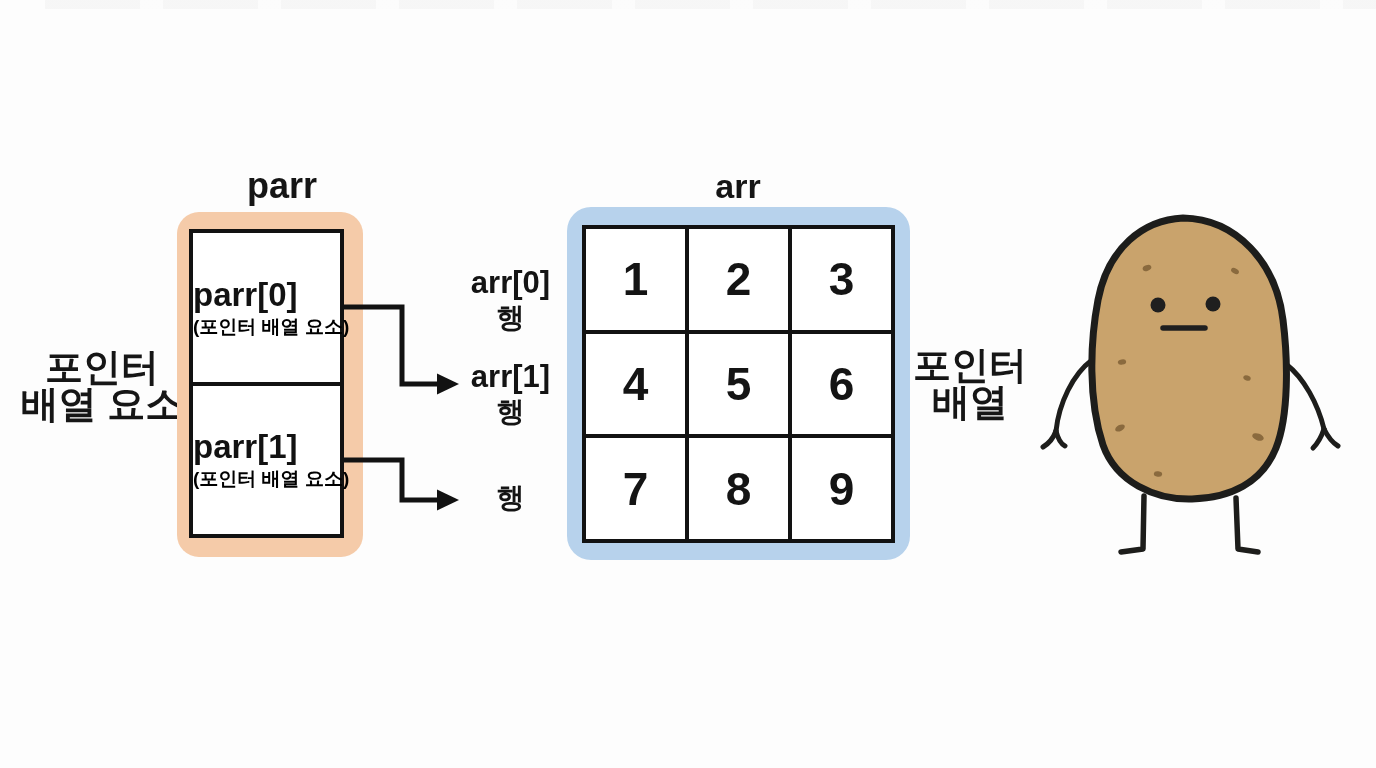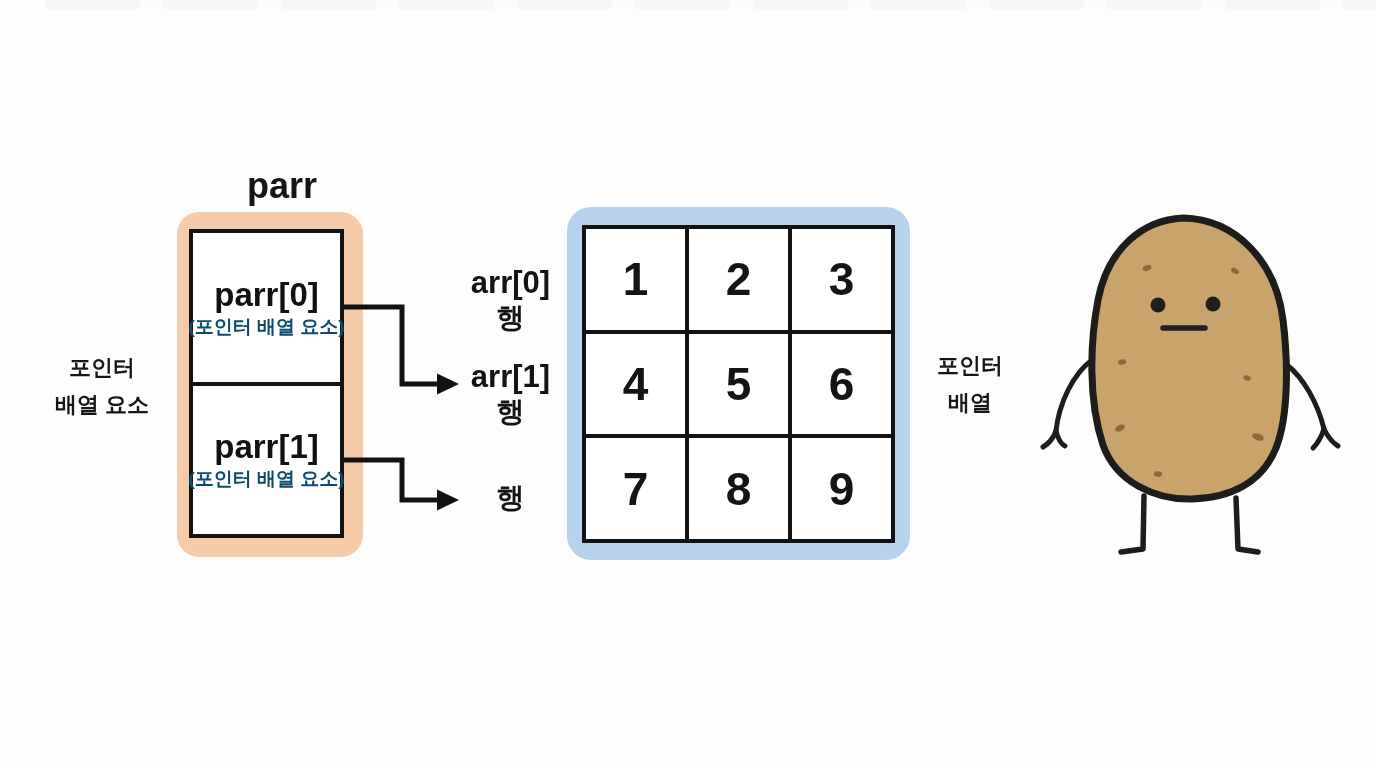--- a/index.html
+++ b/index.html
@@ -11,39 +11,39 @@
   }
   
   .top-artifact {
     position:absolute; top:0; left:45px; right:0; height:9px; opacity:.55;
     background:repeating-linear-gradient(90deg,#f1f1f1 0 95px,#fbfbfb 95px 118px);
   }
   .title { position:absolute; text-align:center; font-weight:bold; color:#151515; }
   .parr-title { left:182px; top:165px; width:200px; font-size:36px; }
   .arr-title  { left:638px; top:167px; width:200px; font-size:34px; }
 
-  .side-label { position:absolute; text-align:center; font-weight:bold; font-size:22px; line-height:37px; color:#161616; }
+  .side-label { position:absolute; text-align:center; font-weight:bold; font-size:38px; line-height:37px; color:#161616; }
   .side-label.left  { left:18px;  top:349px; width:168px; }
   .side-label.right { left:899px; top:347px; width:142px; }
 
   .parr-box {
     position:absolute; left:177px; top:212px; width:186px; height:345px;
     background:#f5cba9; border-radius:22px;
   }
   .parr-inner {
     position:absolute; left:189px; top:229px; width:155px; height:309px;
     background:#ffffff; border:4px solid #121212; display:flex; flex-direction:column;
   }
   .parr-cell {
-    display:flex; flex-direction:column; align-items:center; justify-content:center;
+    display:flex; flex-direction:column; align-items:flex-start; justify-content:center;
     gap:1px; flex:1;
   }
   .parr-cell.first { border-bottom:4px solid #121212; }
   .cell-main { font-size:33px; font-weight:bold; line-height:38px; color:#121212; }
-  .cell-caption { font-size:19px; font-weight:600; line-height:24px; color:#0c4a6e; white-space:nowrap; }
+  .cell-caption { font-size:19px; font-weight:600; line-height:24px; color:#000000; white-space:nowrap; }
 
   .arrows { position:absolute; left:0; top:0; width:1376px; height:768px; }
 
   .row-label { position:absolute; left:443px; width:135px; text-align:center; font-weight:bold; color:#141414;margin-top:20px; }
   .row-label .l1 { font-size:31px; line-height:36px; }
   .row-label .l2 { font-size:28px; line-height:34px; }
   .row-label.r0 { top:245px; }
   .row-label.r1 { top:339px; }
   .row-label.r2 { top:461px; }
 
@@ -104,20 +104,21 @@
     <div class="l2">행</div>
   </div>
   <div class="row-label r1">
     <div class="l1">arr[1]</div>
     <div class="l2">행</div>
   </div>
   <div class="row-label r2">
     <div class="l2">행</div>
   </div>
 
+  <div class="title arr-title">arr</div>
   <div class="arr-box"></div>
   <div class="arr-grid">
     <div class="arr-cell">1</div>
     <div class="arr-cell">2</div>
     <div class="arr-cell">3</div>
     <div class="arr-cell">4</div>
     <div class="arr-cell">5</div>
     <div class="arr-cell">6</div>
     <div class="arr-cell">7</div>
     <div class="arr-cell">8</div>

